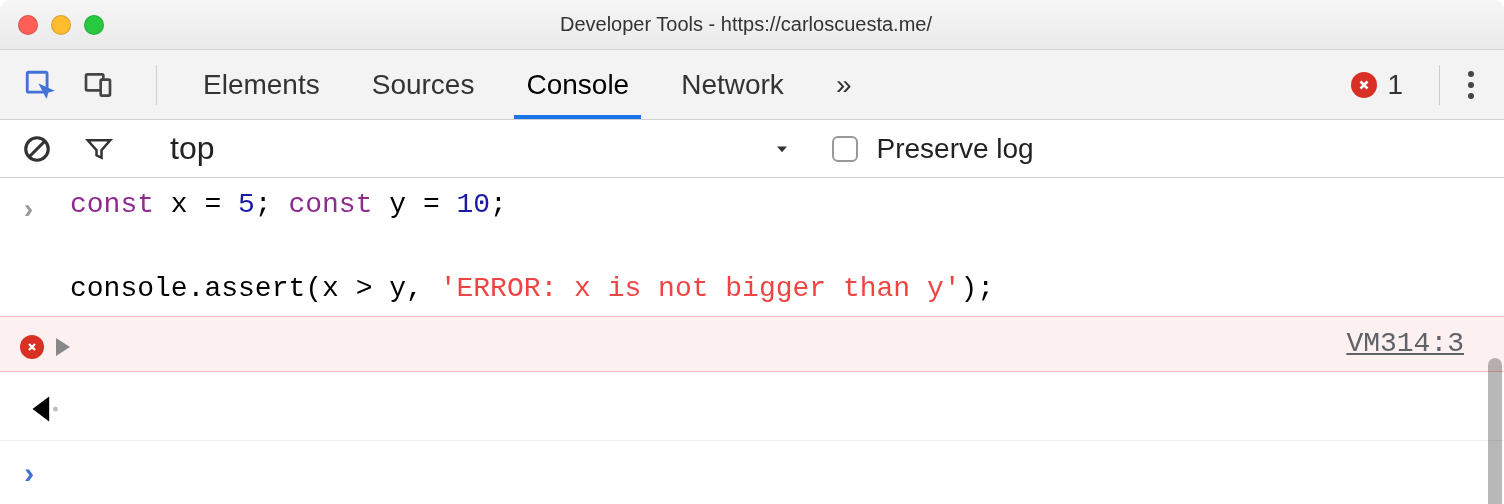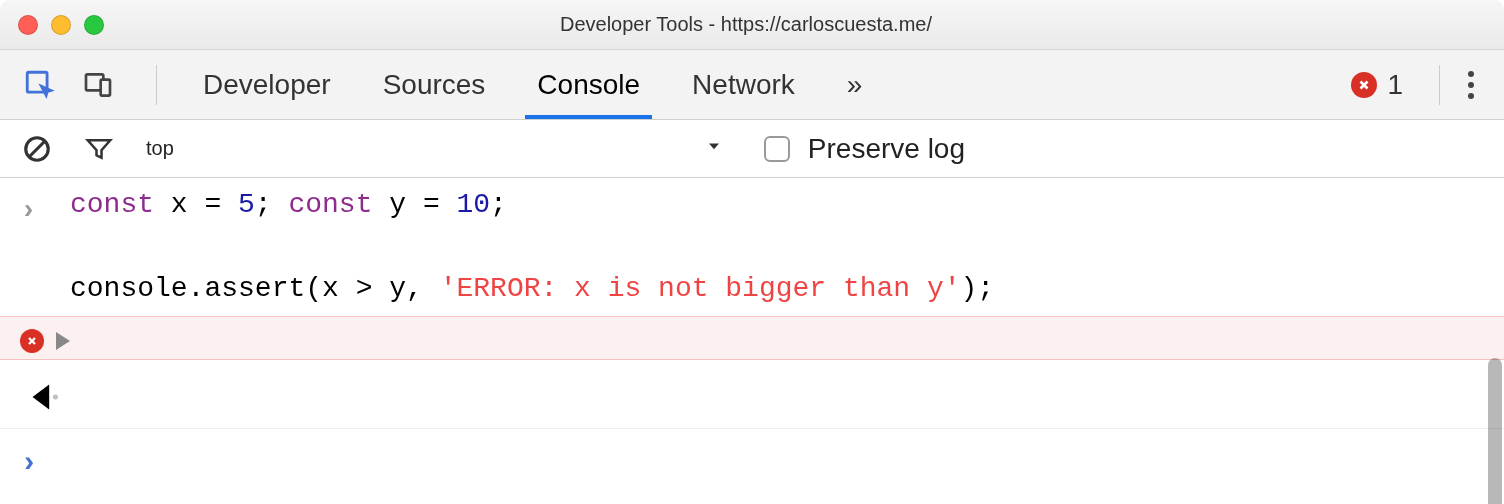--- a/index.html
+++ b/index.html
@@ -26,21 +26,21 @@
 .err-badge { display: flex; align-items: center; gap: 10px; font-size: 28px; color: #333; margin-right: 18px; }
 .err-circ { width: 26px; height: 26px; border-radius: 50%; background: #d93025; display: flex; align-items: center; justify-content: center; }
 .err-circ svg { width: 14px; height: 14px; stroke: #fff; stroke-width: 3; }
 .more-sep { width: 1px; height: 40px; background: #ccc; margin: 0 18px; }
 .more-icon { display: flex; flex-direction: column; gap: 5px; padding: 0 10px; }
 .more-icon span { width: 6px; height: 6px; background: #444; border-radius: 50%; }
 
 
 .subbar { height: 58px; border-bottom: 1px solid #d0d0d0; display: flex; align-items: center; padding: 0 20px; }
 .sub-icon { width: 34px; height: 34px; display: flex; align-items: center; justify-content: center; color: #444; margin-right: 28px; }
-.context-select { flex: 0 0 auto; display: flex; align-items: center; font-size: 20px; color: #222; margin-left: 2px; }
+.context-select { flex: 0 0 auto; display: flex; align-items: center; font-size: 32px; color: #222; margin-left: 26px; gap: 28px; }
 .context-select .caret { margin-left: 530px; }
 .caret svg { width: 20px; height: 20px; fill: #333; }
 .checkbox { width: 26px; height: 26px; border: 2px solid #999; border-radius: 6px; background: #fff; margin-left: 40px; margin-right: 18px; }
 .preserve { font-size: 28px; color: #222; }
 
 
 .console { font-family: Menlo, Monaco, "Courier New", monospace; font-size: 28px; line-height: 1.5; position: relative; }
 .row { display: flex; align-items: flex-start; padding: 6px 20px; border-bottom: 1px solid #eee; }
 .row.nob { border-bottom: none; }
 .gutter { width: 50px; flex-shrink: 0; display: flex; align-items: flex-start; justify-content: flex-start; padding-top: 6px; }
@@ -80,21 +80,21 @@
       </svg>
   </div>
   <div class="tool-icon">
     <svg width="32" height="32" viewBox="0 0 24 24" fill="none" stroke="#444" stroke-width="2">
         <rect x="3" y="4" width="13" height="12" rx="1"></rect>
         <rect x="14" y="8" width="7" height="12" rx="1" fill="#f3f3f3"></rect>
       </svg>
   </div>
   <div class="sep"></div>
   <div class="tabs">
-    <div class="tab">Developer</div>
+    <div class="tab">Elements</div>
     <div class="tab">Sources</div>
     <div class="tab active">Console</div>
     <div class="tab">Network</div>
     <div class="tab">»</div>
   </div>
   <div class="toolbar-right">
     <div class="err-badge">
       <div class="err-circ">
           <svg viewBox="0 0 16 16">
             <path d="M4 4 L12 12 M12 4 L4 12"></path>
@@ -146,20 +146,21 @@
 
   <div class="err-row">
     <div class="gutter">
       <div class="err-ico">
           <svg viewBox="0 0 16 16">
             <path d="M4 4 L12 12 M12 4 L4 12"></path>
           </svg>
         </div>
       <div class="tri"></div>
     </div>
+    <div class="link">VM314:3</div>
   </div>
 
   <div class="row">
     <div class="gutter return-row">
       <svg viewBox="0 0 24 24">
           <path d="M14 6 L6 12 L14 18"></path>
           <circle cx="17" cy="12" r="1.2" fill="#bfbfbf" stroke="none"></circle>
         </svg>
     </div>
   </div>

